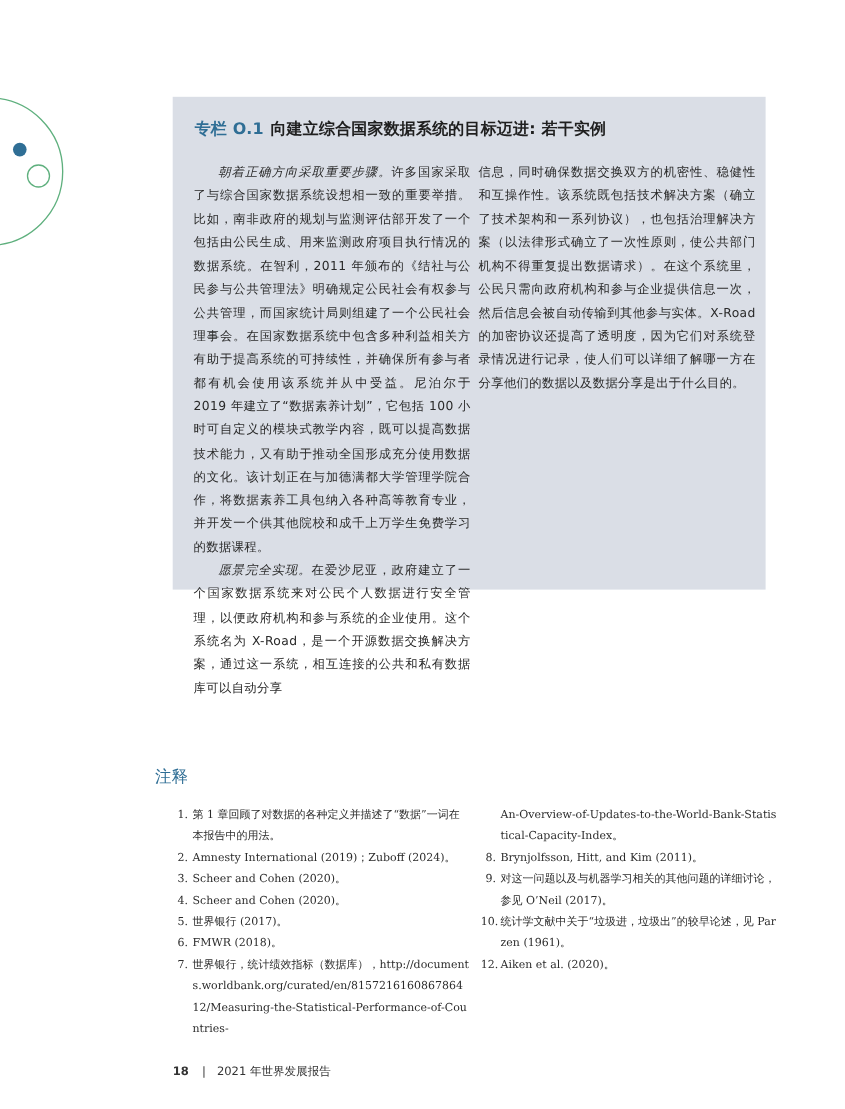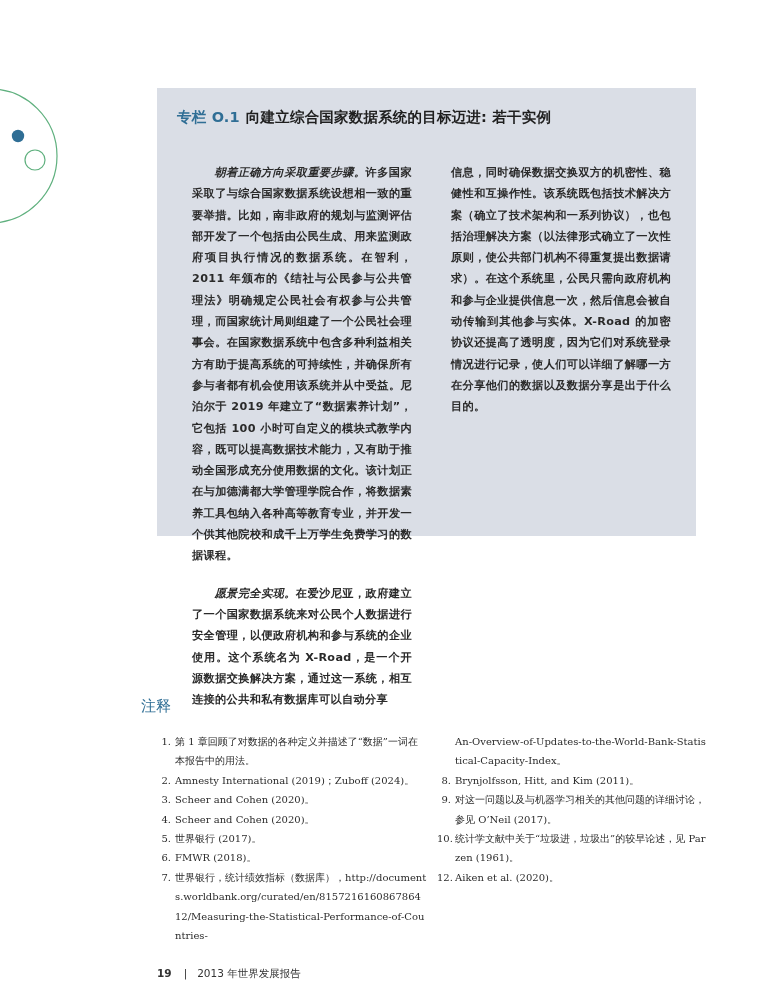--- a/index.html
+++ b/index.html
@@ -19,21 +19,21 @@
     color: #1f1f1f; white-space: nowrap; letter-spacing: 0.2px;
   }
   .box-title .label { color: #2f6e95; margin-right: 6px; }
   .col {
     position: absolute; top: 58px; width: 252px;
     font-size: 11.2px; line-height: 21.3px; color: #2a2a2a;
     text-align: justify; letter-spacing: 0.35px;
   }
   .col.left { left: 19px; }
   .col.right { left: 278px; }
-  .col p { margin: 16px; text-indent: 2em; font-weight: bold; }
+  .col p { margin: 0; text-indent: 2em; }
   .col p.cont { text-indent: 0; }
   .col em { font-style: italic; }
   .notes-title {
     position: absolute; left: 141px; top: 697px; font-size: 15px; font-weight: normal; color: #2f6e95;
   }
   .notes-col {
     position: absolute; top: 732px; width: 270px;
     font-family: "DejaVu Serif", serif; font-size: 10px; line-height: 19.4px; color: #2b2b2b;
   }
   .notes-col.left { left: 157px; }
@@ -121,14 +121,14 @@
       <span class="num">10.</span>
       <span class="txt">统计学文献中关于“垃圾进，垃圾出”的较早论述，见 Parzen (1961)。</span>
     </div>
   <div class="note">
       <span class="num">12.</span>
       <span class="txt">Aiken et al. (2020)。</span>
     </div>
 </div>
 
 <div class="footer">
-  <span class="pg">19</span><span class="sep">|</span><span>2013 年世界发展报告</span>
+  <span class="pg">18</span><span class="sep">|</span><span>2021 年世界发展报告</span>
 </div>
 
 </body></html>

